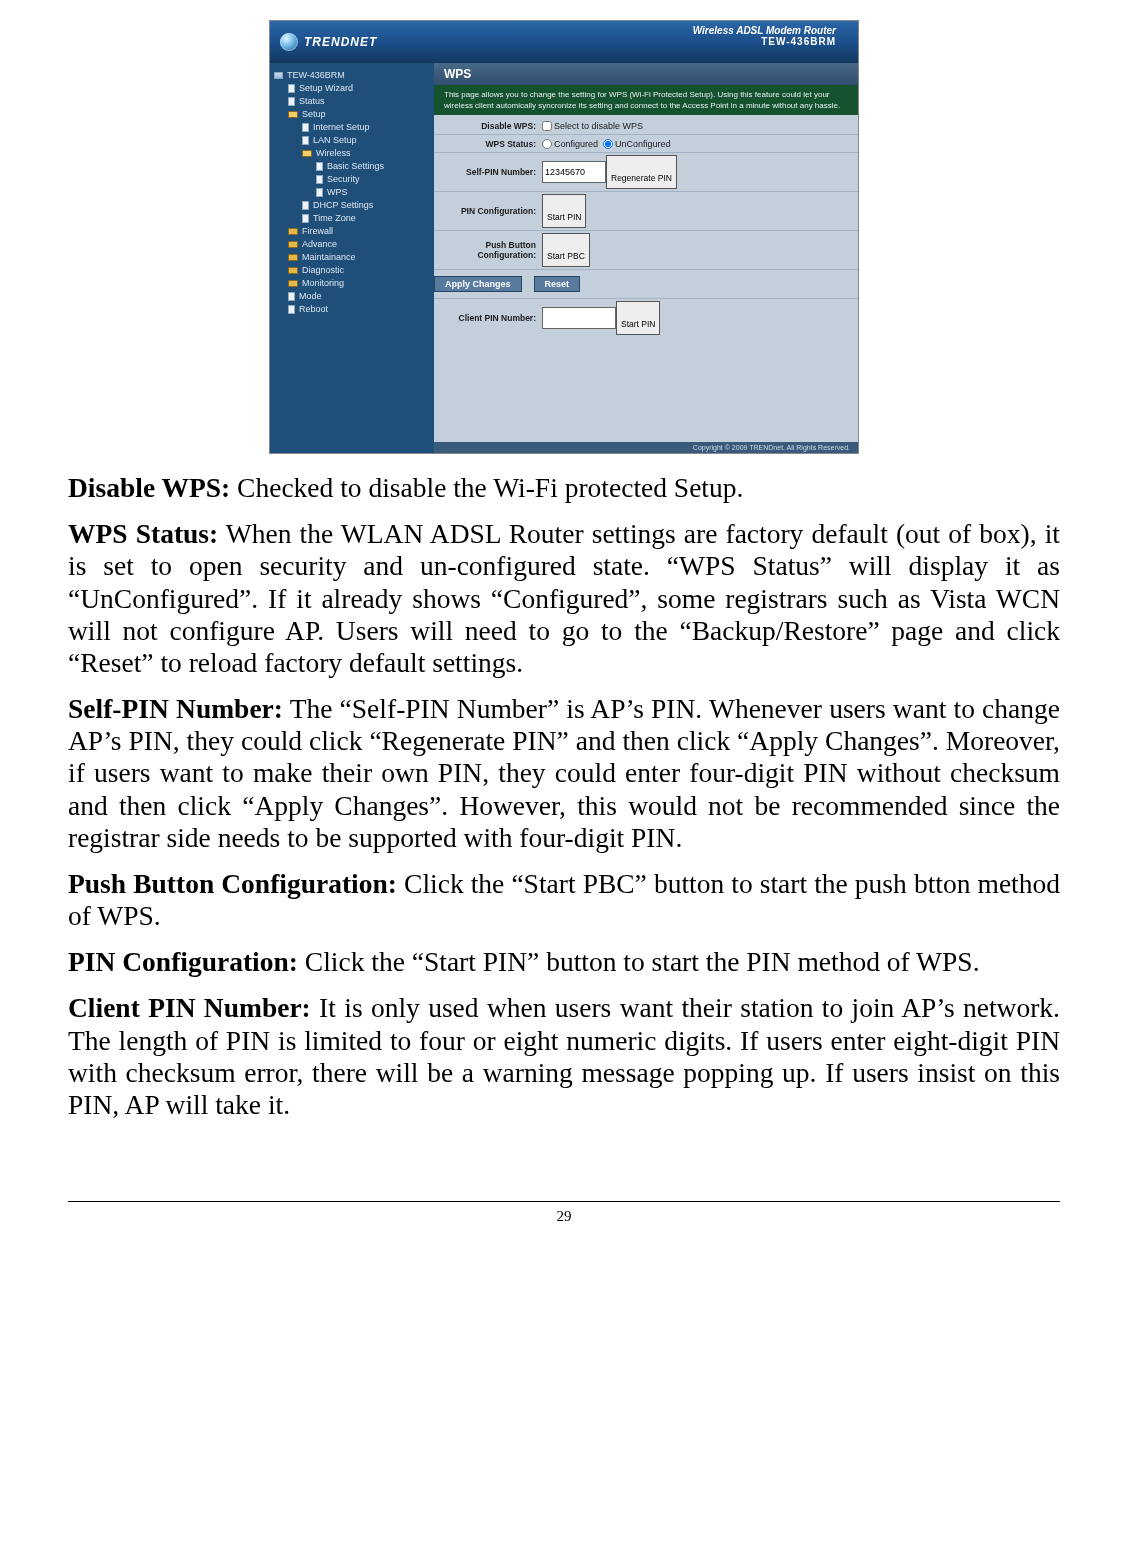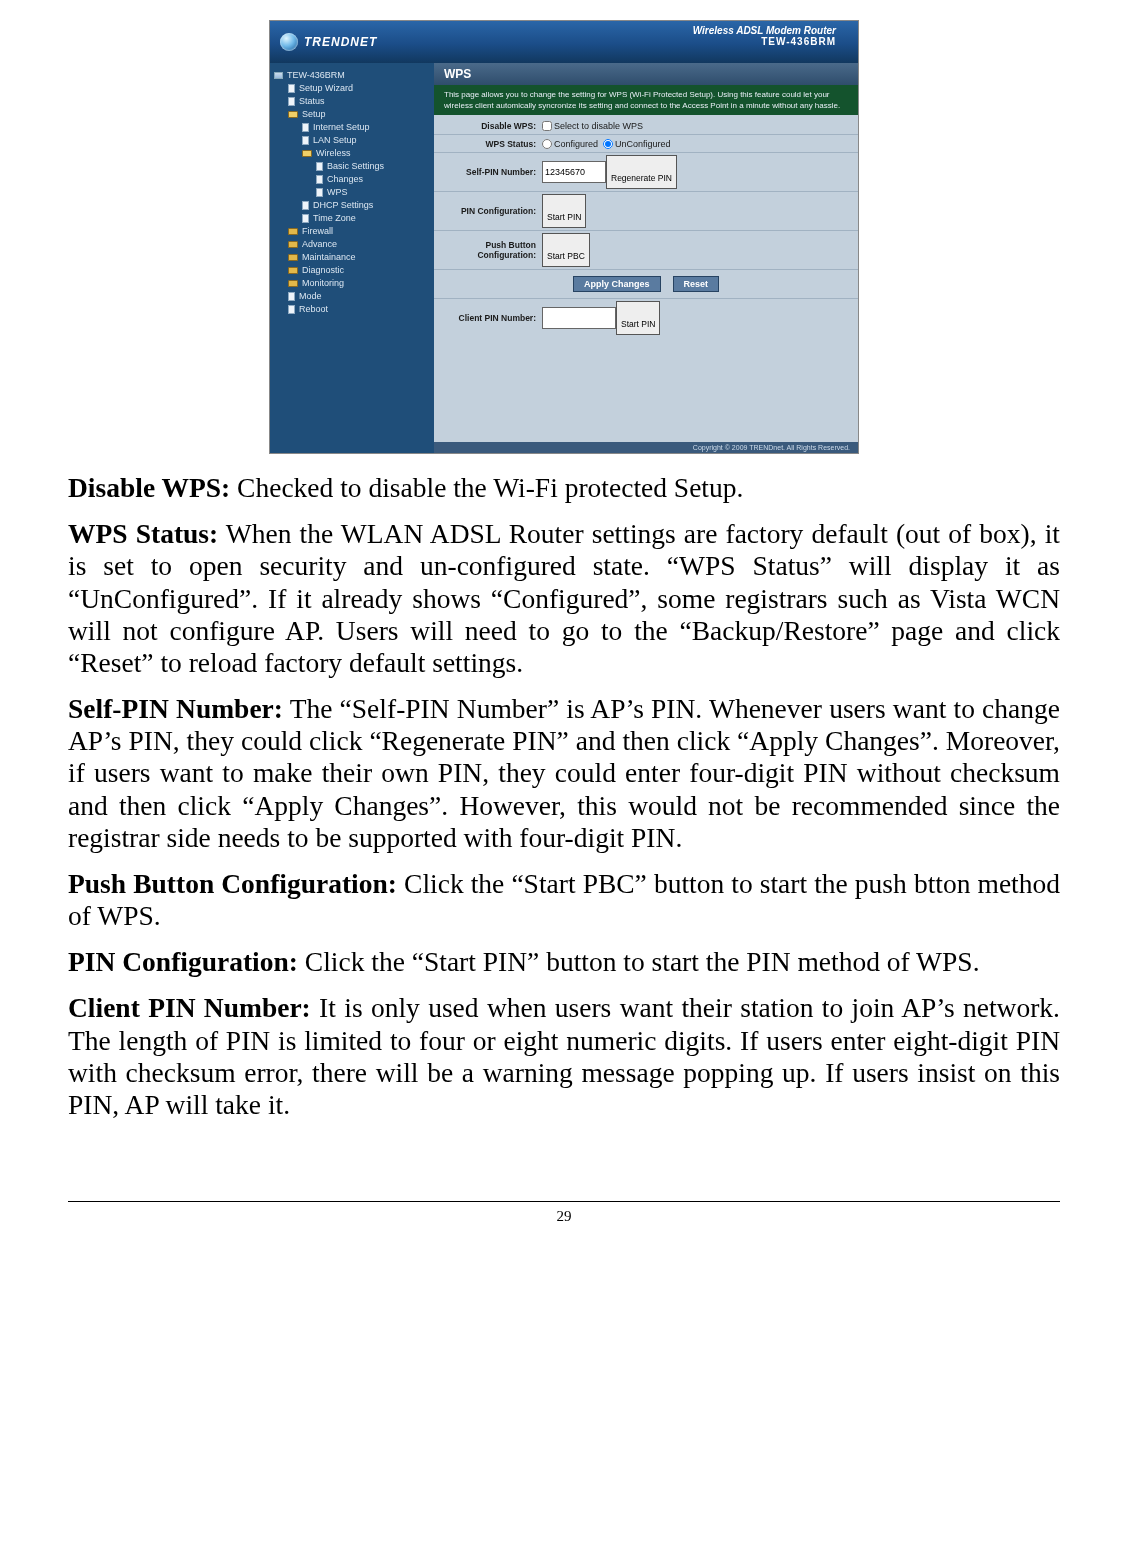--- a/index.html
+++ b/index.html
@@ -171,21 +171,21 @@
     height: 14px;
     padding: 16px 4px;
     cursor: pointer;
     line-height: 12px;
   }
   input[type=checkbox], input[type=radio] {
     width: 10px; height: 10px; margin: 0 2px 0 0;
   }
   .action-row {
     display: flex;
-    justify-content: center;
+    justify-content: flex-start;
     gap: 12px;
     padding: 6px 0;
     border-bottom: 1px solid #a1b2c2;
   }
   .action-btn {
     background: #5a7ba0;
     color: #fff;
     font-family: Arial, sans-serif;
     font-size: 9px;
     font-weight: bold;
@@ -266,21 +266,21 @@
           <div class="tree-item lvl2">
             <span class="ico ico-folder-open"></span>
             <span>Wireless</span>
           </div>
           <div class="tree-item lvl3">
             <span class="ico ico-page"></span>
             <span>Basic Settings</span>
           </div>
           <div class="tree-item lvl3">
             <span class="ico ico-page"></span>
-            <span>Changes</span>
+            <span>Security</span>
           </div>
           <div class="tree-item lvl3">
             <span class="ico ico-page"></span>
             <span>WPS</span>
           </div>
           <div class="tree-item lvl2">
             <span class="ico ico-page"></span>
             <span>DHCP Settings</span>
           </div>
           <div class="tree-item lvl2">

